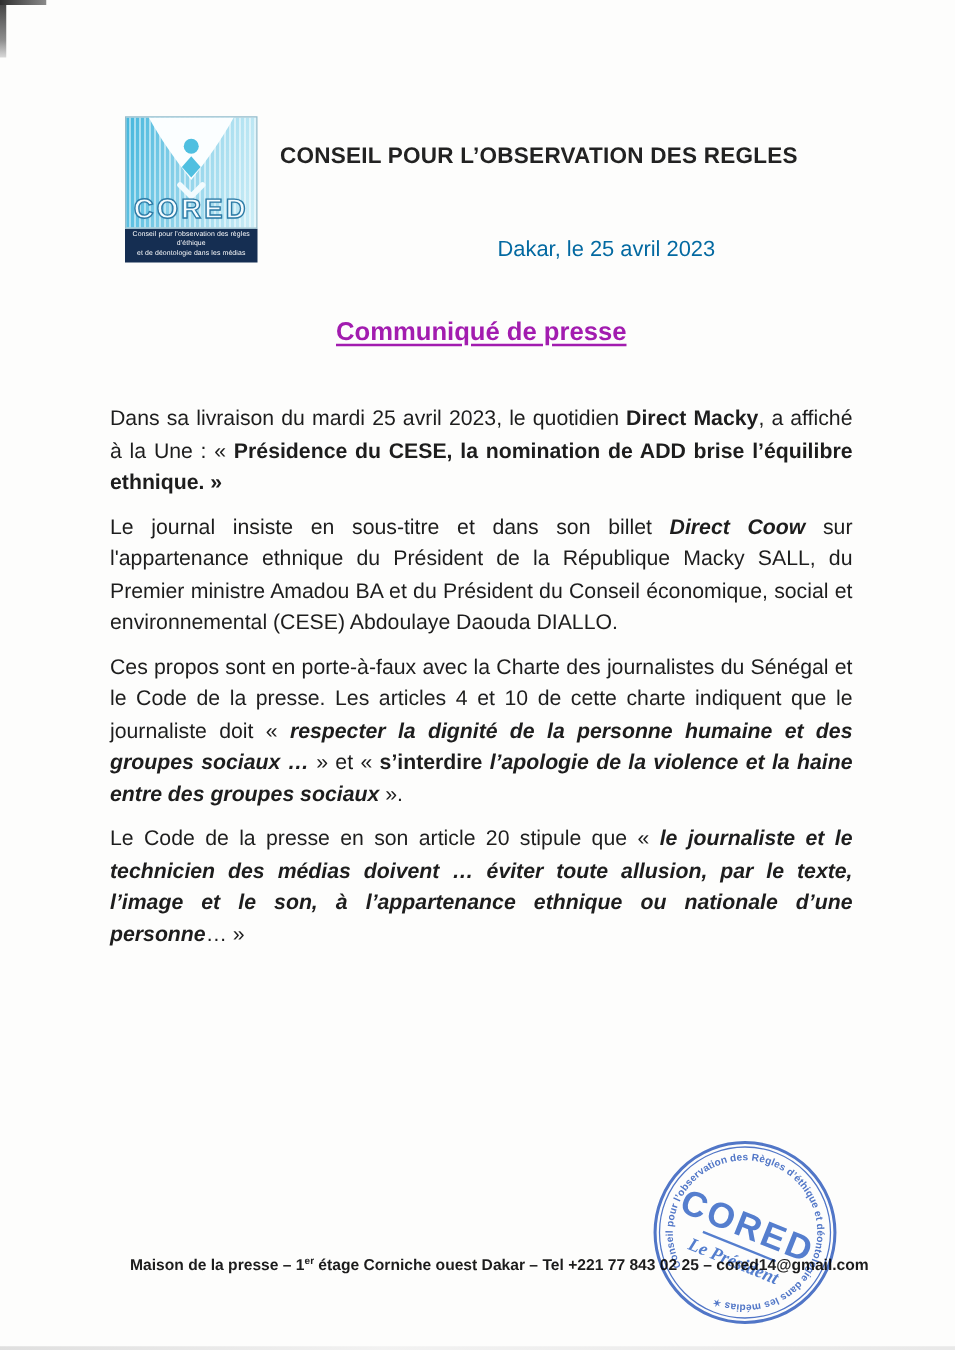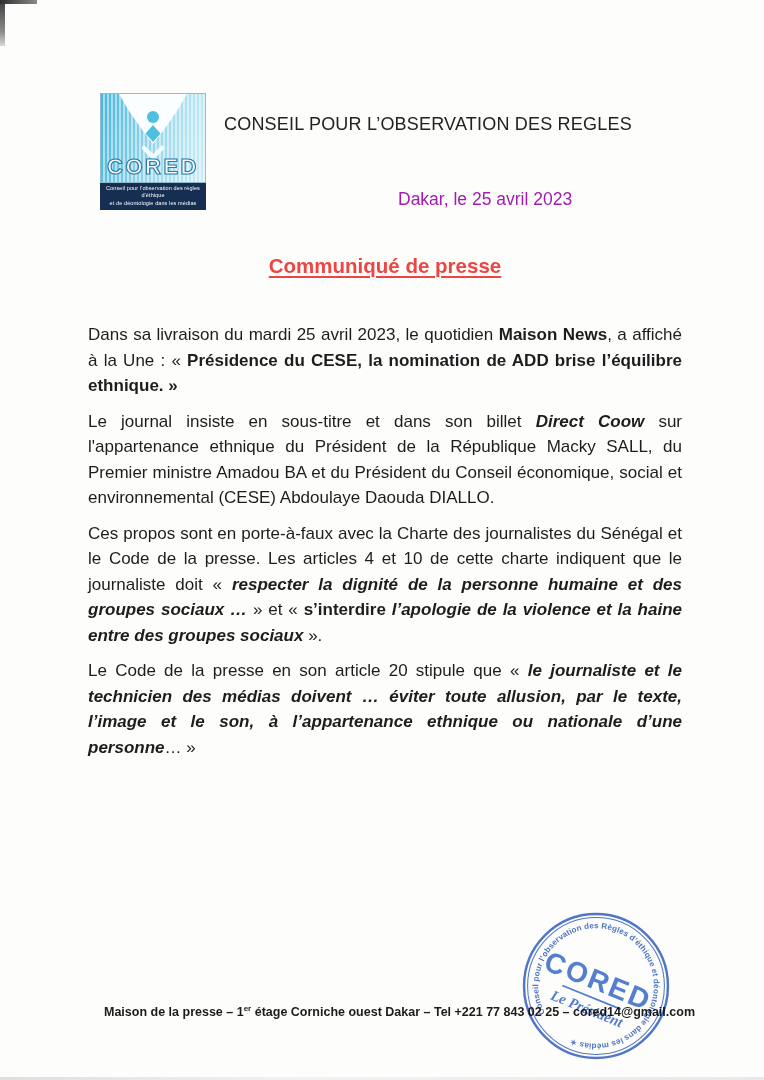--- a/index.html
+++ b/index.html
@@ -30,26 +30,26 @@
     font-size:22px;font-weight:700;letter-spacing:2.5px;color:#f4fbfe;
     -webkit-text-stroke:1.1px #2d7ba6;text-shadow:0 0 1px #2d7ba6;
   }
   .logo-strip{
     width:106px;background:#152e52;color:#ffffff;text-align:center;
     font-size:5.5px;line-height:1.35;padding:2px 0 3px;letter-spacing:.1px;
   }
 
   
   .org-name{position:absolute;left:224px;top:111px;width:478px;
-    font-size:18px;font-weight:400;line-height:26px;color:#222;letter-spacing:.2px;}
-  .dateline{position:absolute;left:398px;top:189px;font-size:17.5px;color:#a21caf;}
+    font-size:18px;font-weight:700;line-height:26px;color:#222;letter-spacing:.2px;}
+  .dateline{position:absolute;left:398px;top:189px;font-size:17.5px;color:#0369a1;}
 
   
   .doc-title{position:absolute;left:88px;top:254px;width:594px;margin:0;
-    text-align:center;font-size:20.5px;font-weight:700;color:#ef4444;}
+    text-align:center;font-size:20.5px;font-weight:700;color:#a21caf;}
   .doc-title .u{text-decoration:underline;text-decoration-thickness:2px;text-underline-offset:3px;}
 
   
   .body-text{position:absolute;left:88px;top:322px;width:594px;
     font-size:17px;line-height:25.5px;text-align:justify;color:#1d1d1d;}
   .para{margin:0 0 10px;}
   .b{font-weight:700;}
   .i{font-style:italic;}
 
   
@@ -94,21 +94,21 @@
 
   <div class="org-name">
     <div>CONSEIL POUR L’OBSERVATION DES REGLES</div>
   </div>
 
   <div class="dateline">Dakar, le 25 avril 2023</div>
 
   <h1 class="doc-title"><span class="u">Communiqué de presse</span></h1>
 
   <div class="body-text">
-      <p class="para"><span>Dans sa livraison du mardi 25 avril 2023, le quotidien </span><span class="b">Maison News</span><span>, a affiché à la Une : « </span><span class="b">Présidence du CESE, la nomination de ADD brise l’équilibre ethnique. »</span></p>
+      <p class="para"><span>Dans sa livraison du mardi 25 avril 2023, le quotidien </span><span class="b">Direct Macky</span><span>, a affiché à la Une : « </span><span class="b">Présidence du CESE, la nomination de ADD brise l’équilibre ethnique. »</span></p>
       <p class="para"><span>Le journal insiste en sous-titre et dans son billet </span><span class="b i">Direct Coow</span><span> sur l'appartenance ethnique du Président de la République Macky SALL, du Premier ministre Amadou BA et du Président du Conseil économique, social et environnemental (CESE) Abdoulaye Daouda DIALLO.</span></p>
       <p class="para"><span>Ces propos sont en porte-à-faux avec la Charte des journalistes du Sénégal et le Code de la presse. Les articles 4 et 10 de cette charte indiquent que le journaliste doit « </span><span class="b i">respecter la dignité de la personne humaine et des groupes sociaux …</span><span> » et « </span><span class="b">s’interdire </span><span class="b i">l’apologie de la violence et la haine entre des groupes sociaux</span><span> ».</span></p>
       <p class="para"><span>Le Code de la presse en son article 20 stipule que « </span><span class="b i">le journaliste et le technicien des médias doivent … éviter toute allusion, par le texte, l’image et le son, à l’appartenance ethnique ou nationale d’une personne</span><span>… »</span></p>
     </div>
 
   <div class="footer">
     <span>Maison de la presse – 1</span><sup>er</sup><span> étage Corniche ouest Dakar – Tel +221 77 843 02 25 – cored14@gmail.com</span>
   </div>
 
   <svg class="stamp" viewBox="0 0 150 150" aria-hidden="true">

